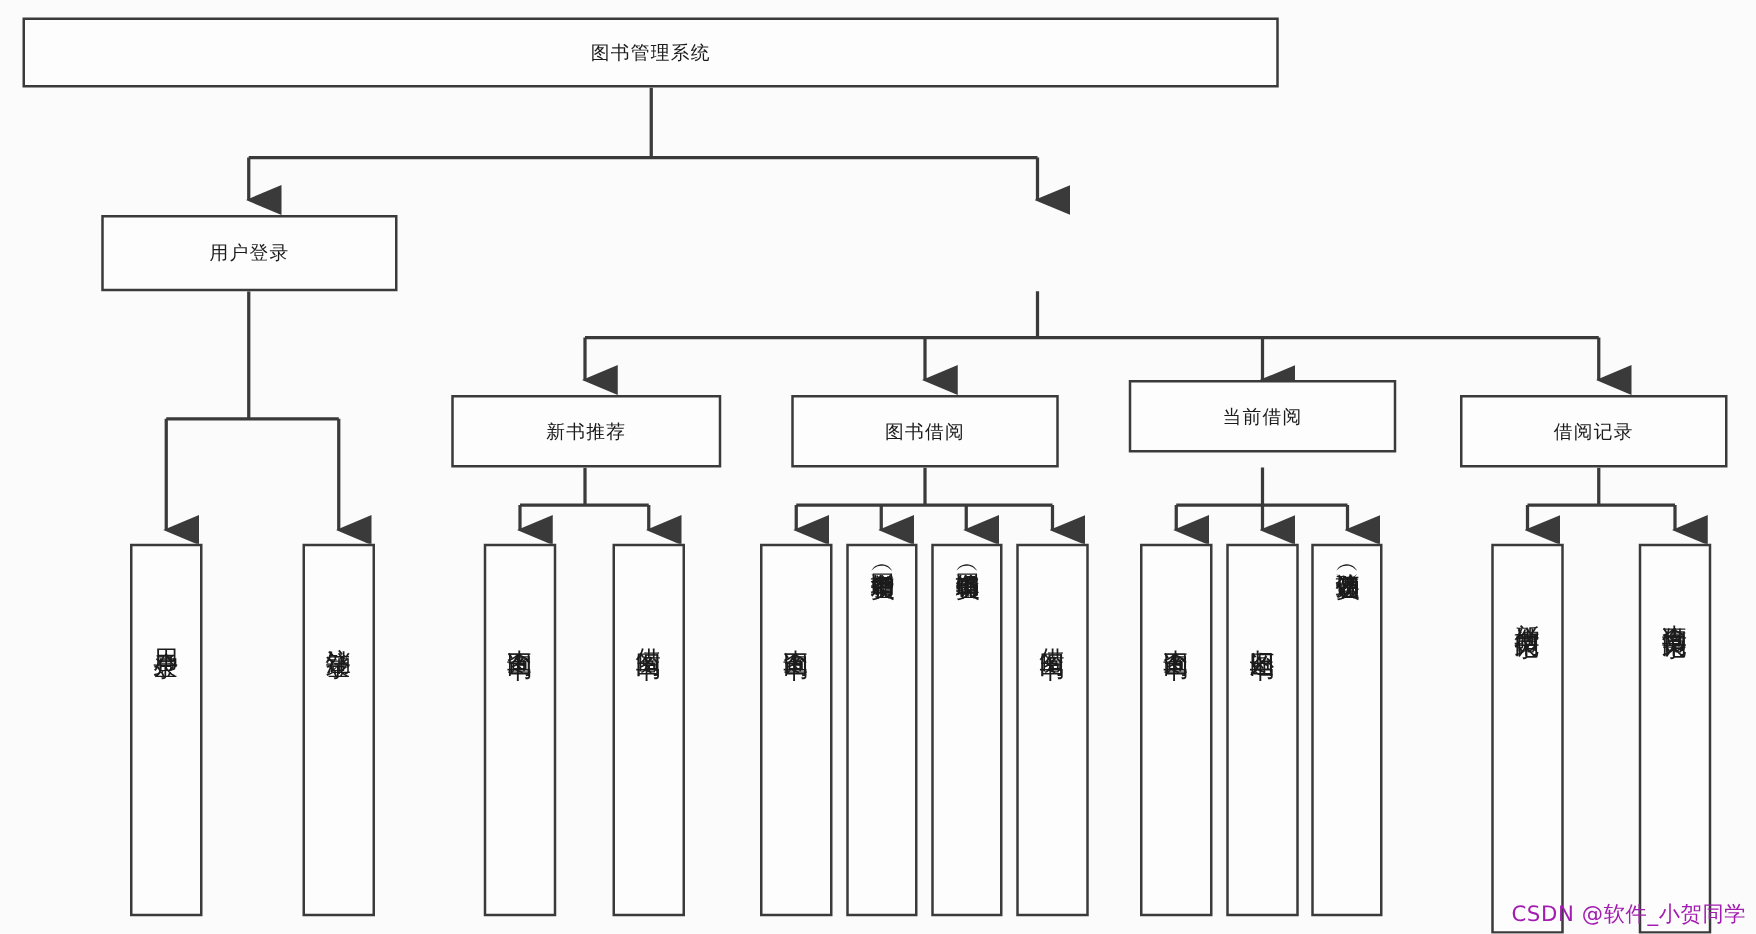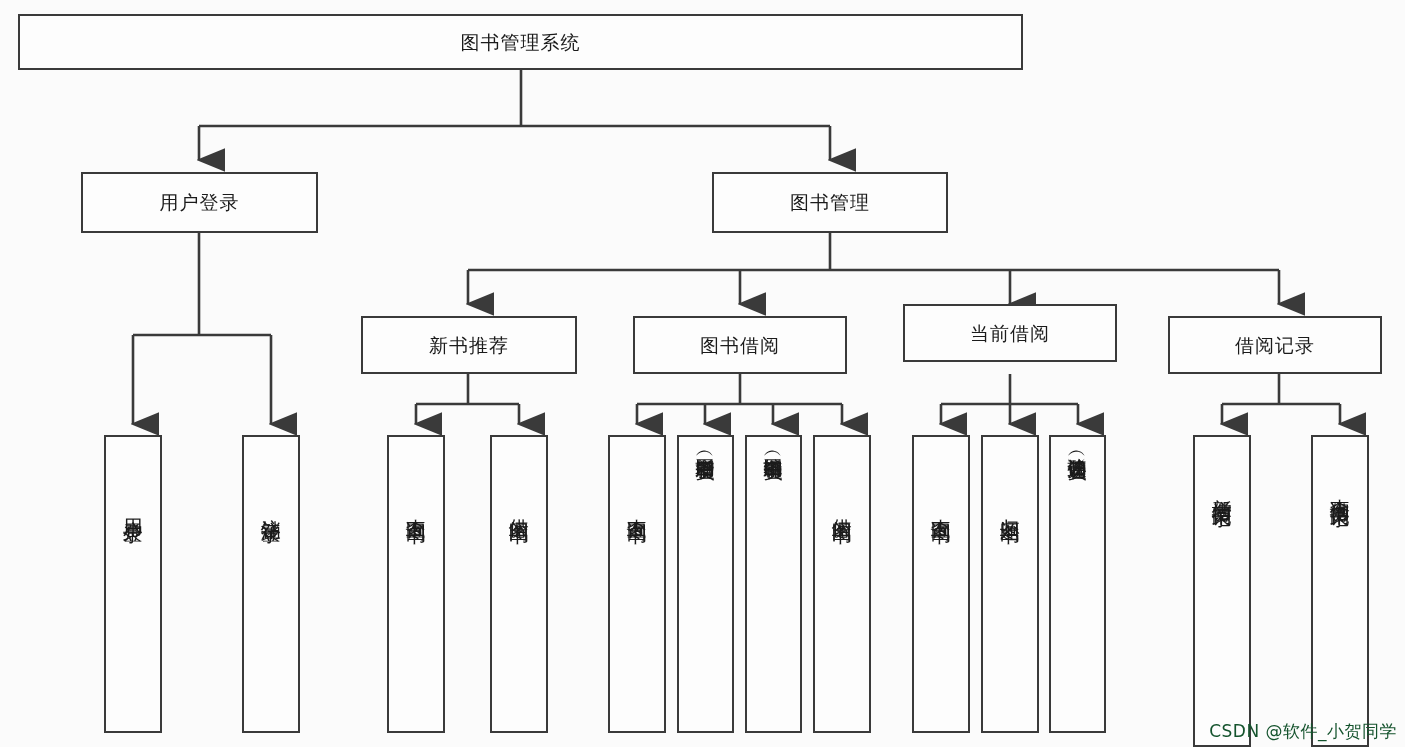--- a/index.html
+++ b/index.html
@@ -28,21 +28,21 @@
     box-sizing: border-box;
     background: #fdfdfd;
     border: 2.5px solid #3a3a3a;
     display: flex;
     align-items: center;
     justify-content: center;
     color: #1b1b1b;
   }
   .node.root      { border-width: 2.5px; }
   .node .h-label {
-    font-size: 19px;
+    font-size: 15px;
     line-height: 1.1;
     letter-spacing: 1px;
     white-space: nowrap;
   }
   .node.leaf {
     align-items: flex-start;
     justify-content: center;
     padding-top: 6px;
   }
   .node.leaf .v-label {
@@ -61,21 +61,21 @@
     margin-top: 60px;
   }
   .node.leaf.mid2 .v-label {
     margin-top: 40px;
   }
   #watermark {
     position: absolute;
     right: 8px;
     bottom: 4px;
     font-size: 17px;
-    color: #14532d;
+    color: #a21caf;
     letter-spacing: 0.5px;
     white-space: nowrap;
     font-family: "DejaVu Sans", "Liberation Sans", sans-serif;
   }
 </style>
 </head>
 <body>
 
 <div id="canvas">
 
@@ -133,23 +133,20 @@
   </svg>
 
   <div class="node root" style="left:18px; top:14px; width:1005px; height:56px;">
     <span class="h-label">图书管理系统</span>
   </div>
 
   <div class="node" style="left:81px; top:172px; width:237px; height:61px;">
     <span class="h-label">用户登录</span>
   </div>
 
-  <div class="node" style="left:712px; top:172px; width:236px; height:61px;">
-    <span class="h-label">图书管理</span>
-  </div>
 
   <div class="node" style="left:361px; top:316px; width:216px; height:58px;">
     <span class="h-label">新书推荐</span>
   </div>
 
   <div class="node" style="left:633px; top:316px; width:214px; height:58px;">
     <span class="h-label">图书借阅</span>
   </div>
 
   <div class="node" style="left:903px; top:304px; width:214px; height:58px;">

